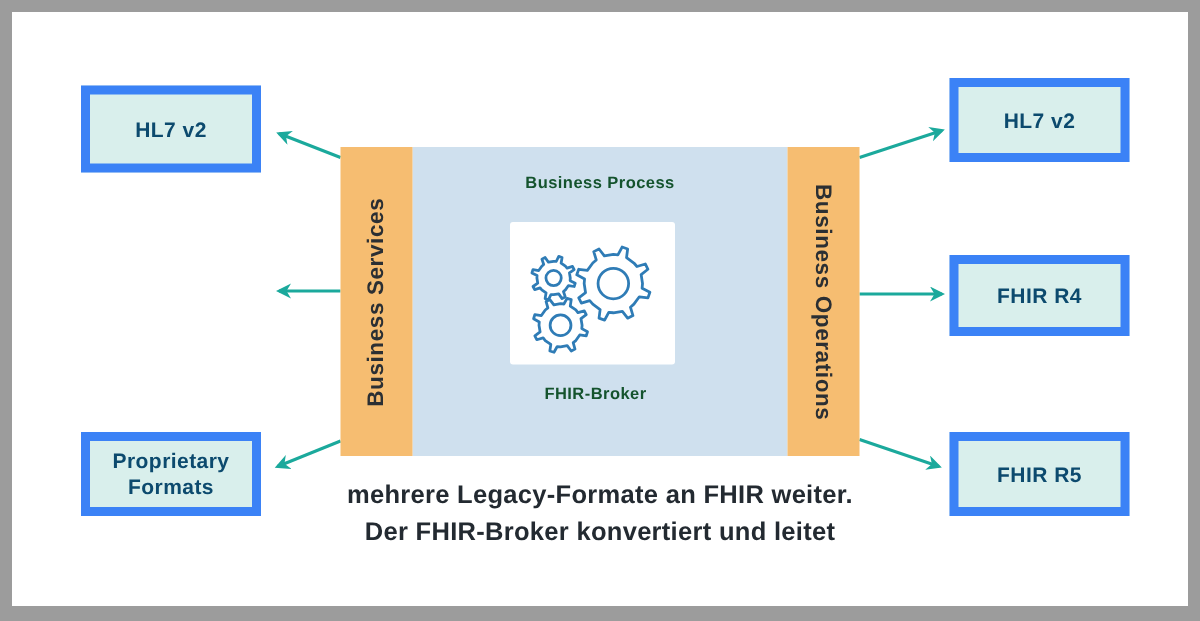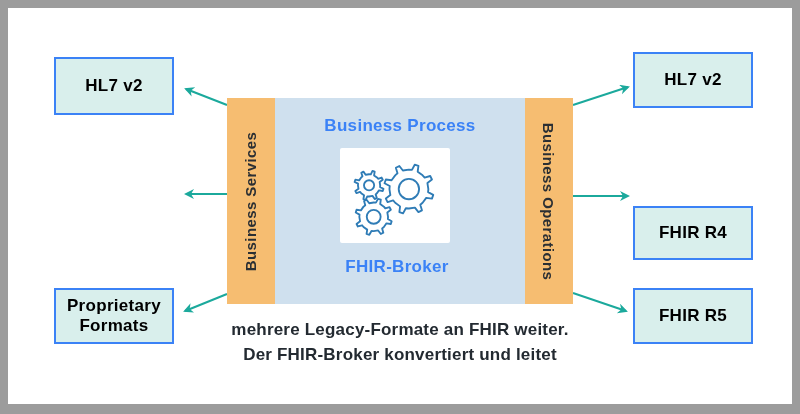--- a/index.html
+++ b/index.html
@@ -4,35 +4,35 @@
 <style>
   html,body{margin:0;padding:0;background:#fff;}
   .stage{
     position:relative;width:800px;height:414px;box-sizing:border-box;
     background:#9c9c9c;padding:8px 8px 10px 8px;
     font-family:"Liberation Sans","DejaVu Sans",sans-serif;
   }
   .canvas{position:absolute;left:8px;top:8px;right:8px;bottom:10px;background:#ffffff;overflow:hidden;}
   .abs{position:absolute;box-sizing:border-box;}
   .node{
-    background:#d9efec;border:2px solid #3b82f6;
+    background:#d9efec;border:6px solid #3b82f6;
     display:flex;align-items:center;justify-content:center;text-align:center;
-    color:#000000;font-size:17px;font-weight:600;letter-spacing:.3px;line-height:1.2;
+    color:#0c4a6e;font-size:14px;font-weight:600;letter-spacing:.3px;line-height:1.2;
   }
   .bar{
     background:#f6bd71;display:flex;align-items:center;justify-content:center;
   }
   .bar .vlabel{
     color:#2b2f33;font-size:15px;font-weight:700;letter-spacing:.4px;white-space:nowrap;
   }
   .bar-left .vlabel{transform:rotate(-90deg);}
   .bar-right .vlabel{transform:rotate(90deg);}
   .panel{background:#cfe0ee;}
   .panel-title,.panel-subtitle{
-    color:#3b82f6;font-size:17px;font-weight:700;text-align:center;letter-spacing:.3px;
+    color:#14532d;font-size:11px;font-weight:700;text-align:center;letter-spacing:.3px;
   }
   .iconbox{background:#ffffff;border-radius:2px;display:flex;align-items:center;justify-content:center;}
   .caption{
     color:#232a31;font-size:17px;font-weight:700;text-align:center;line-height:25px;letter-spacing:.2px;
   }
   svg.arrows{position:absolute;left:0;top:0;pointer-events:none;}
 </style>
 </head>
 <body>
 
@@ -58,21 +58,21 @@
     <div class="node abs" style="left:46px;top:49px;width:120px;height:58px;">
       <span>HL7 v2</span>
     </div>
     <div class="node abs" style="left:46px;top:280px;width:120px;height:56px;padding:4px 10px;">
       <span>Proprietary Formats</span>
     </div>
 
     <div class="node abs" style="left:625px;top:44px;width:120px;height:56px;">
       <span>HL7 v2</span>
     </div>
-    <div class="node abs" style="left:625px;top:162px;width:120px;height:54px;margin-top:36px;">
+    <div class="node abs" style="left:625px;top:162px;width:120px;height:54px;">
       <span>FHIR R4</span>
     </div>
     <div class="node abs" style="left:625px;top:280px;width:120px;height:56px;">
       <span>FHIR R5</span>
     </div>
 
     <div class="panel abs" style="left:267px;top:90px;width:250px;height:206px;"></div>
 
     <div class="bar bar-left abs" style="left:219px;top:90px;width:48px;height:206px;">
       <span class="vlabel">Business Services</span>

